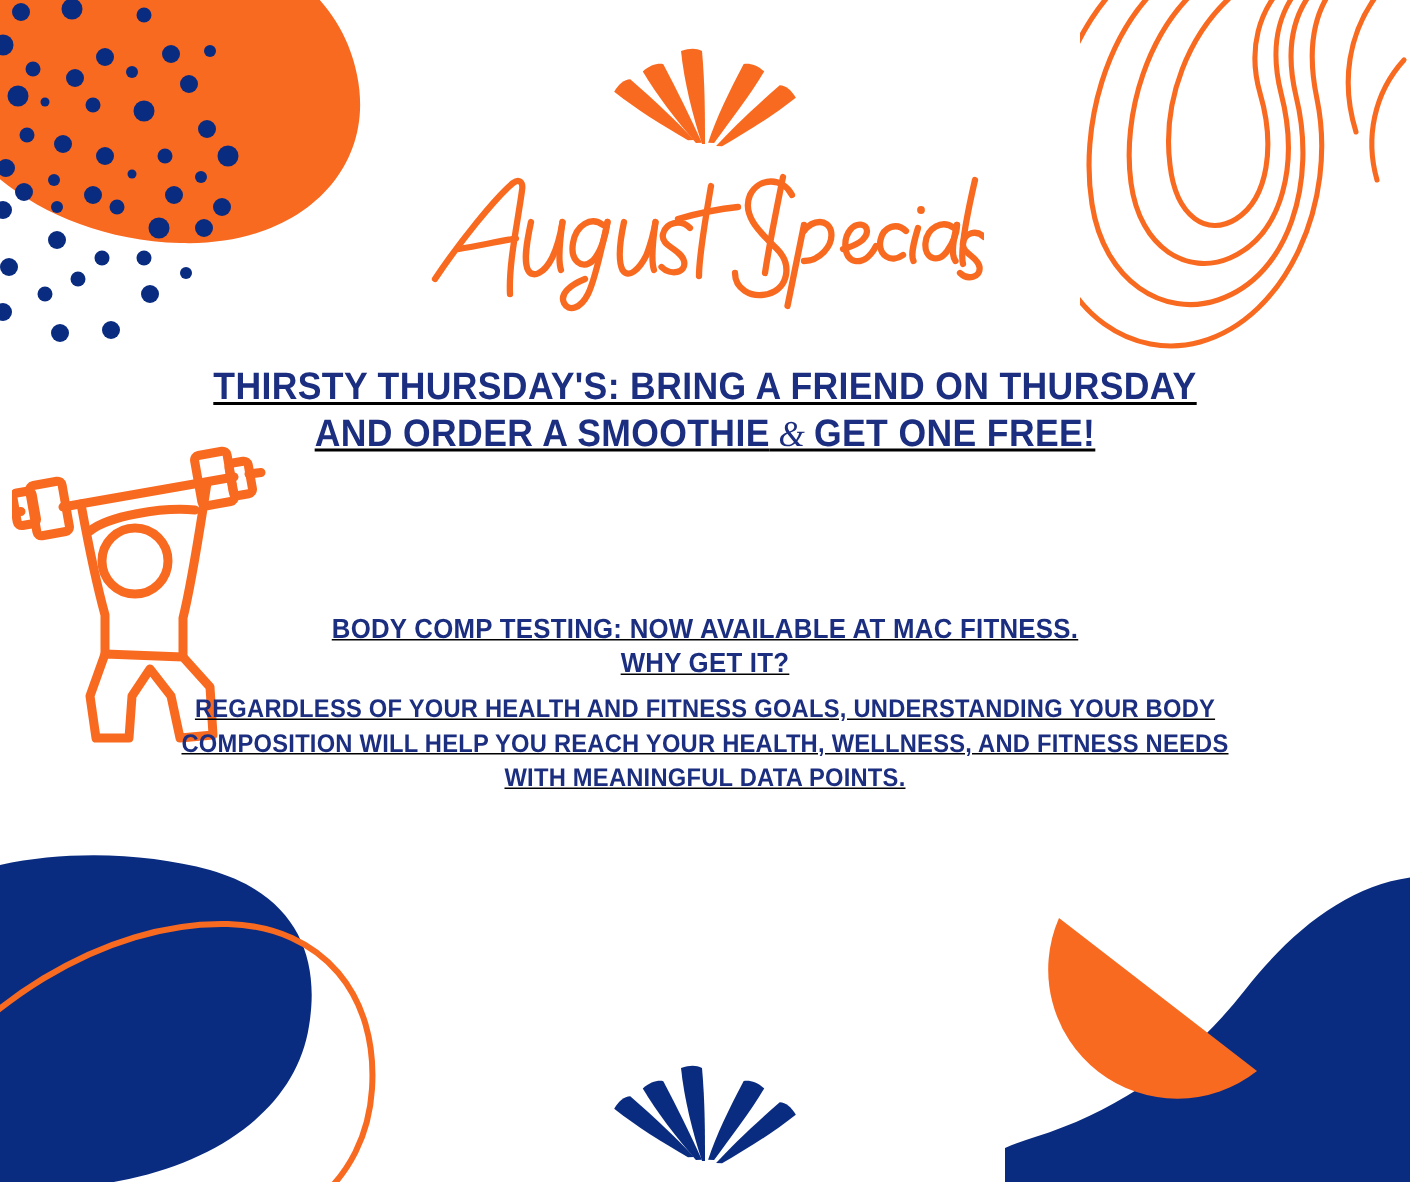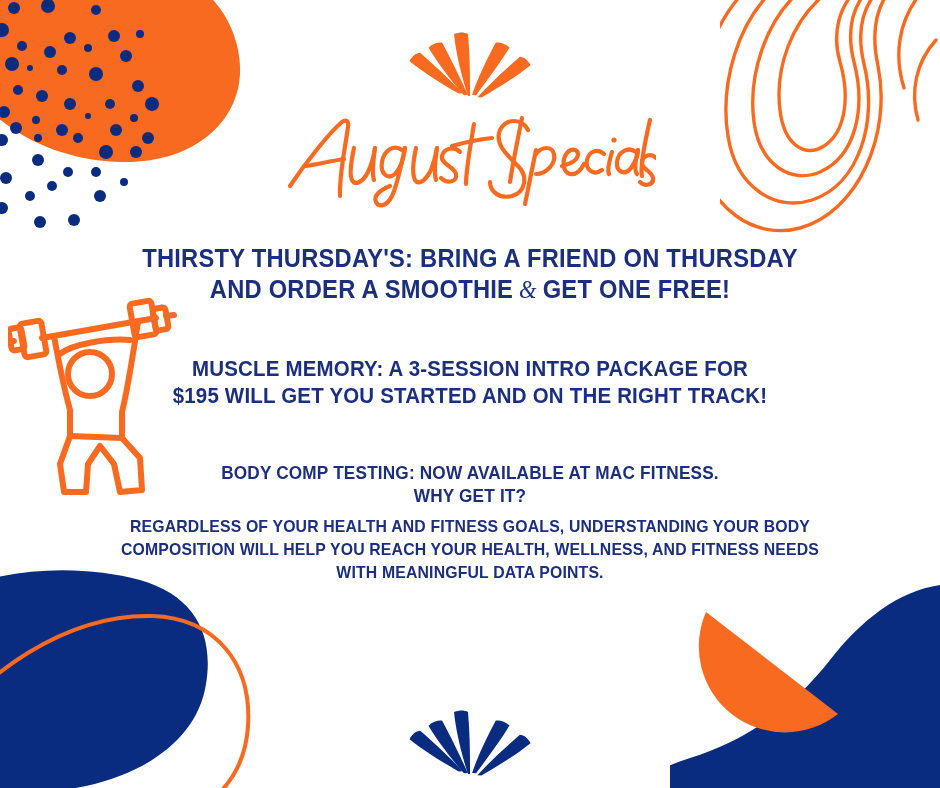--- a/index.html
+++ b/index.html
@@ -50,21 +50,21 @@
   .title-svg { width: 372px; height: 108px; display: block; }
 
   .blocks {
     position: absolute;
     left: 0;
     right: 0;
     top: 243px;
     text-align: center;
   }
 
-  .block { margin: 0; }
+  .block { margin: 0; text-decoration: underline; }
 
   .line {
     display: block;
     color: #1b2e7f;
     font-family: "Liberation Sans", sans-serif;
     font-weight: bold;
     text-transform: uppercase;
     letter-spacing: 0.01em;
     transform: scaleX(0.93);
     transform-origin: center;
@@ -262,24 +262,20 @@
 
     <div class="blocks">
 
       <div class="block">
         <span class="line lg">THIRSTY THURSDAY'S: BRING A FRIEND ON THURSDAY</span>
         <span class="line lg"><span>AND ORDER A SMOOTHIE</span><span class="amp"> &amp; </span><span>GET ONE FREE!</span></span>
       </div>
 
       <div class="gap-a"></div>
 
-      <div class="block">
-        <span class="line md">MUSCLE MEMORY: A 3-SESSION INTRO PACKAGE FOR</span>
-        <span class="line md">$195 WILL GET YOU STARTED AND ON THE RIGHT TRACK!</span>
-      </div>
 
       <div class="gap-b"></div>
 
       <div class="block">
         <span class="line sm">BODY COMP TESTING: NOW AVAILABLE AT MAC FITNESS.</span>
         <span class="line sm">WHY GET IT?</span>
         <div class="gap-c"></div>
         <span class="line xs">REGARDLESS OF YOUR HEALTH AND FITNESS GOALS, UNDERSTANDING YOUR BODY</span>
         <span class="line xs">COMPOSITION WILL HELP YOU REACH YOUR HEALTH, WELLNESS, AND FITNESS NEEDS</span>
         <span class="line xs">WITH MEANINGFUL DATA POINTS.</span>

